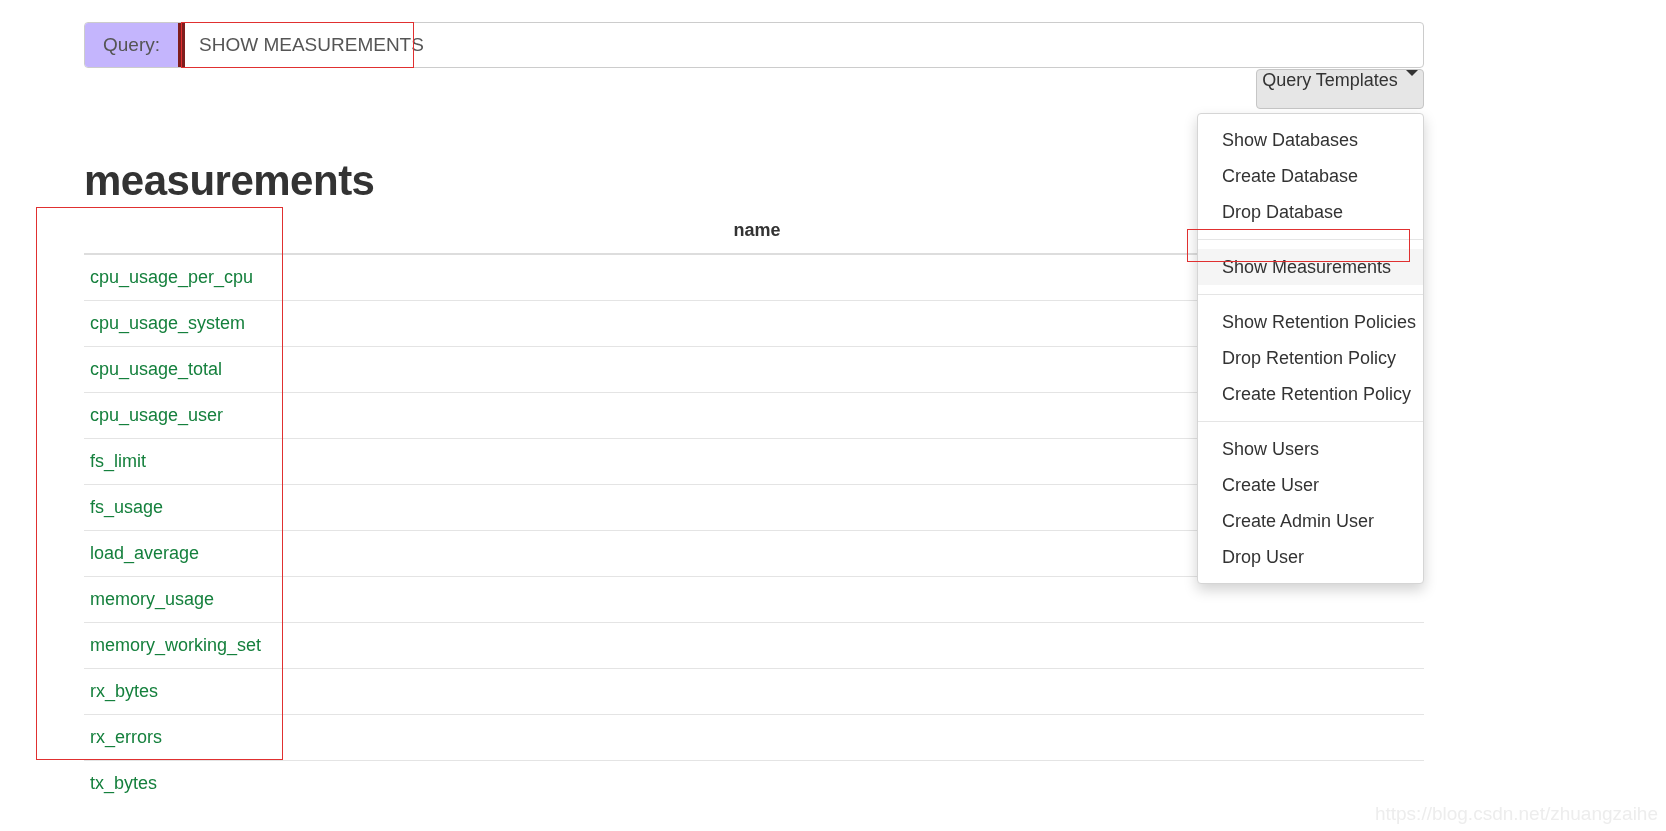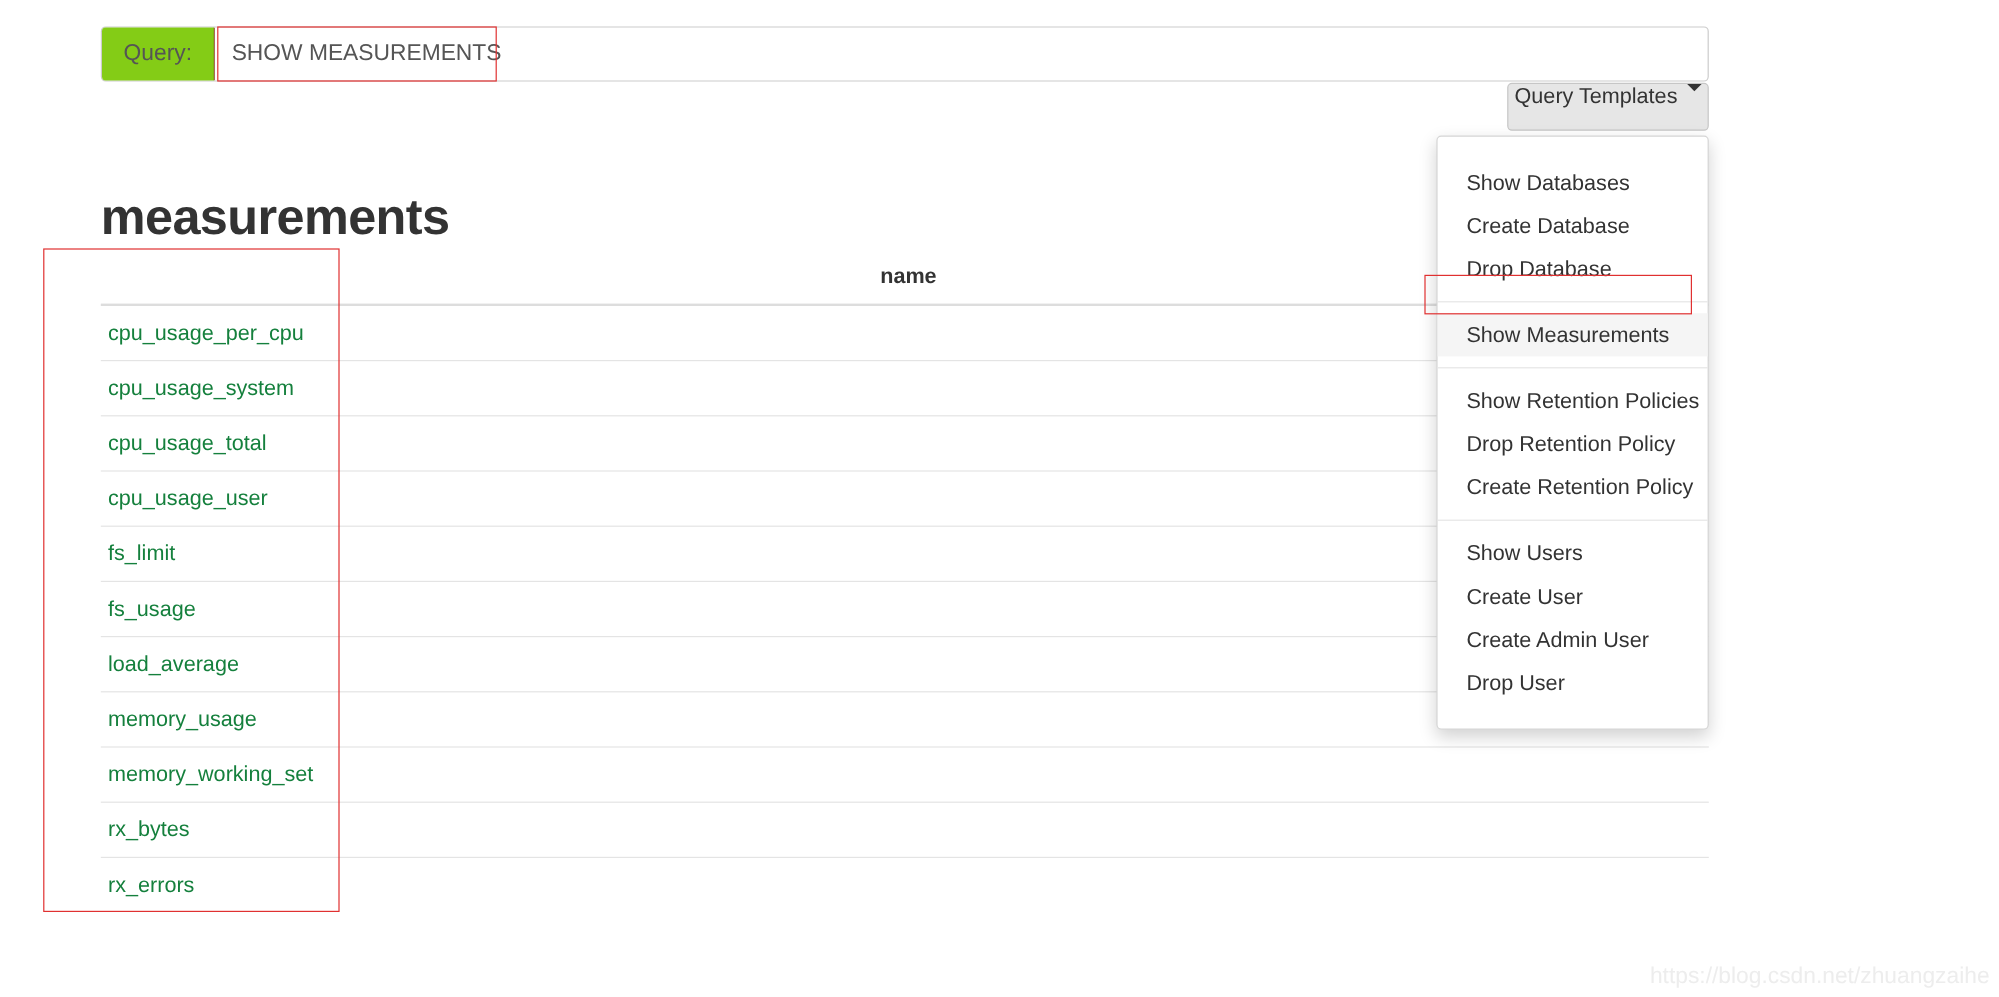--- a/index.html
+++ b/index.html
@@ -31,22 +31,22 @@
     display: flex;
     align-items: stretch;
     border: 1px solid #ccc;
     border-radius: 4px;
     background: #ffffff;
   }
   .query-label {
     display: flex;
     align-items: center;
     padding: 0 18px;
-    background: #84cc16;
-    border-right: 1px solid #7f1d1d;
+    background: #c4b5fd;
+    border-right: 7px solid #7f1d1d;
     border-radius: 3px 0 0 3px;
     font-size: 19px;
     color: #555555;
     white-space: nowrap;
   }
   .query-input {
     flex: 1;
     border: none;
     outline: none;
     background: transparent;
@@ -99,21 +99,21 @@
   
   .dropdown {
     position: absolute;
     left: 1197px;
     top: 113px;
     width: 227px;
     background: #ffffff;
     border: 1px solid #d5d5d5;
     border-radius: 4px;
     box-shadow: 0 6px 14px rgba(0,0,0,0.18);
-    padding: 20px 0;
+    padding: 8px 0;
     z-index: 40;
   }
   .menu-item {
     display: block;
     padding: 6px 0 6px 24px;
     font-size: 18px;
     line-height: 24px;
     color: #333333;
     cursor: pointer;
     white-space: nowrap;
@@ -289,20 +289,23 @@
           </tr>
         <tr>
             <td>memory_working_set</td>
           </tr>
         <tr>
             <td>rx_bytes</td>
           </tr>
         <tr>
             <td>rx_errors</td>
           </tr>
+        <tr>
+            <td>tx_bytes</td>
+          </tr>
       </tbody>
     </table>
   </div>
   <div class="ann-column"></div>
 
   <div class="watermark">https://blog.csdn.net/zhuangzaihe</div>
 
 </div>
 
 </body></html>

